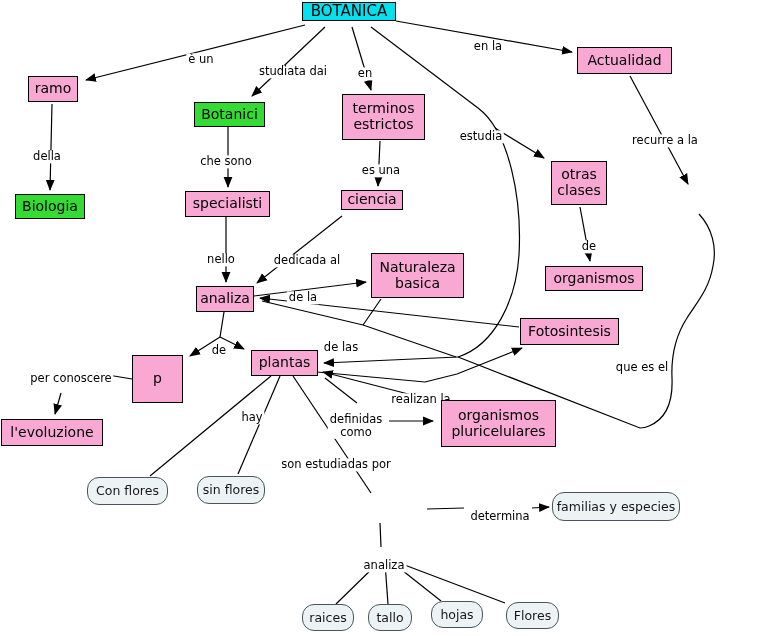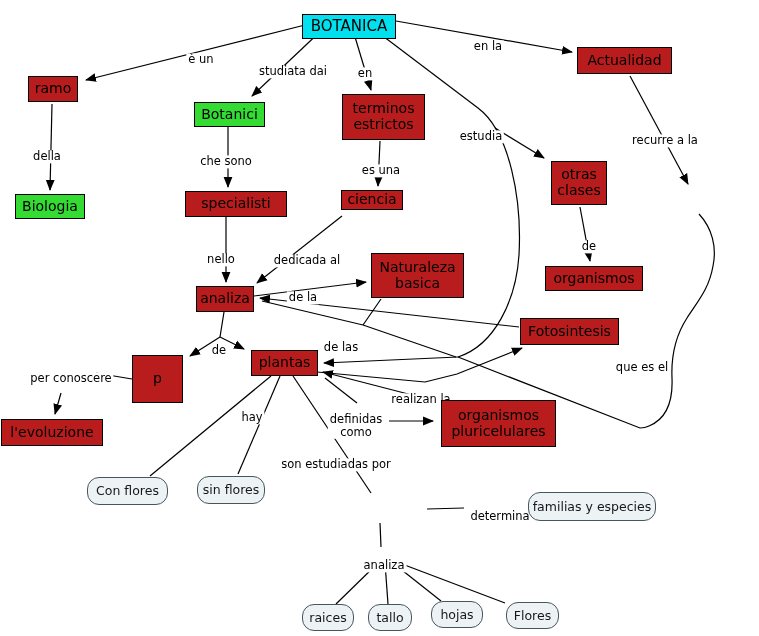--- a/index.html
+++ b/index.html
@@ -1,20 +1,20 @@
 <!DOCTYPE html>
 <html style="--root-fill: #00e0ee; --highlight-fill: #33db33; --leaf-fill: #edf2f4; --leaf-border: #47565e; --node-border: #000000; --line: #000000;"><head>
 <meta charset="utf-8">
 <style>
   html,body{margin:0;padding:0;background:#fff;}
   .canvas{position:relative;width:759px;height:636px;background:#ffffff;
           font-family:"DejaVu Sans",sans-serif;overflow:hidden;}
   svg.edges{position:absolute;left:0;top:0;z-index:0;}
   .node{position:absolute;box-sizing:border-box;display:flex;align-items:center;justify-content:center;
-        text-align:center;background:#b91c1c;border:1.5px solid var(--node-border,#000);
+        text-align:center;background:#f9a8d4;border:1.5px solid var(--node-border,#000);
         font-size:14px;line-height:1.12;white-space:pre-line;color:#000;z-index:2;}
   .node.cyan{background:var(--root-fill,#00e0ee);font-size:15px;}
   .node.green{background:var(--highlight-fill,#33db33);}
   .node.rounded{background:var(--leaf-fill,#edf2f4);border:1.5px solid var(--leaf-border,#47565e);
         border-radius:12px;font-size:12.5px;color:#15181a;text-align:center;}
   .lbl{position:absolute;transform:translate(-50%,-50%);background:#fff;padding:0 2px;
        font-size:11.5px;line-height:1.15;text-align:center;white-space:pre-line;color:#000;z-index:1;margin-top:10px;}
 </style>
 </head>
 <body>
@@ -95,42 +95,42 @@
   <span class="lbl" style="left:71px;top:369px">per conoscere</span>
   <span class="lbl" style="left:642px;top:358px">que es el</span>
   <span class="lbl" style="left:421px;top:390px">realizan la</span>
   <span class="lbl" style="left:252px;top:408px">hay</span>
   <span class="lbl" style="left:356px;top:416px">definidas
 como</span>
   <span class="lbl" style="left:336px;top:455px">son estudiadas por</span>
   <span class="lbl" style="left:500px;top:507px">determina</span>
   <span class="lbl" style="left:384px;top:556px">analiza</span>
 
-  <div class="node cyan" style="left:302px;top:14px;width:94px;height:25px">BOTANICA</div>
+  <div class="node cyan" style="left:302px;top:2px;width:94px;height:19px">BOTANICA</div>
   <div class="node" style="left:28px;top:76px;width:50px;height:26px">ramo</div>
   <div class="node green" style="left:194px;top:102px;width:71px;height:25px">Botanici</div>
   <div class="node green" style="left:15px;top:194px;width:70px;height:25px">Biologia</div>
   <div class="node" style="left:342px;top:94px;width:83px;height:46px">terminos
 estrictos</div>
   <div class="node" style="left:577px;top:47px;width:95px;height:27px">Actualidad</div>
-  <div class="node" style="left:185px;top:191px;width:102px;height:26px">specialisti</div>
+  <div class="node" style="left:185px;top:191px;width:85px;height:26px">specialisti</div>
   <div class="node" style="left:341px;top:190px;width:62px;height:20px">ciencia</div>
   <div class="node" style="left:551px;top:161px;width:56px;height:44px">otras
 clases</div>
   <div class="node" style="left:545px;top:266px;width:98px;height:25px">organismos</div>
   <div class="node" style="left:196px;top:286px;width:58px;height:26px">analiza</div>
   <div class="node" style="left:371px;top:253px;width:93px;height:45px">Naturaleza
 basica</div>
   <div class="node" style="left:520px;top:318px;width:99px;height:27px">Fotosintesis</div>
   <div class="node" style="left:132px;top:355px;width:51px;height:48px">p</div>
   <div class="node" style="left:251px;top:350px;width:67px;height:26px">plantas</div>
   <div class="node" style="left:1px;top:419px;width:102px;height:27px">l'evoluzione</div>
   <div class="node" style="left:441px;top:400px;width:115px;height:47px">organismos
 pluricelulares</div>
   <div class="node rounded" style="left:87px;top:477px;width:81px;height:28px">Con flores</div>
   <div class="node rounded" style="left:197px;top:476px;width:68px;height:28px">sin flores</div>
-  <div class="node rounded" style="left:528px;top:492px;width:128px;height:29px">familias y especies</div>
+  <div class="node rounded" style="left:552px;top:492px;width:128px;height:29px">familias y especies</div>
   <div class="node rounded" style="left:302px;top:604px;width:52px;height:27px">raices</div>
   <div class="node rounded" style="left:368px;top:604px;width:44px;height:27px">tallo</div>
   <div class="node rounded" style="left:431px;top:601px;width:52px;height:27px">hojas</div>
   <div class="node rounded" style="left:506px;top:602px;width:53px;height:27px">Flores</div>
 
 </div>
 
 </body></html>

